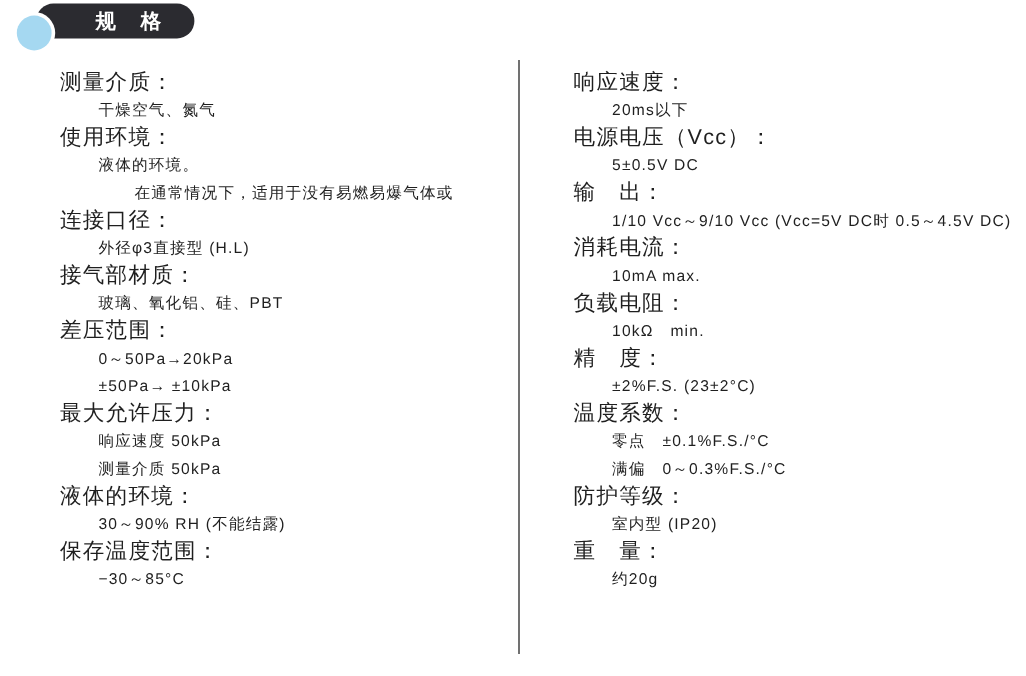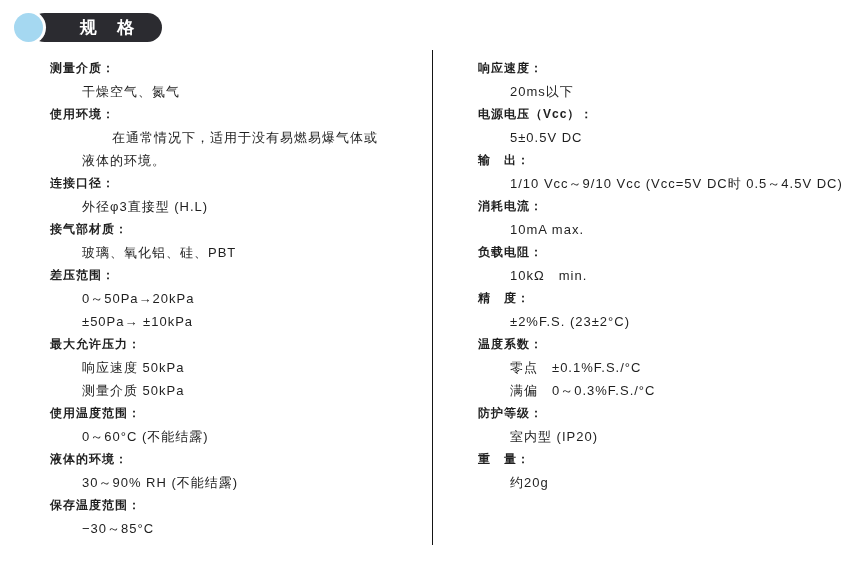--- a/index.html
+++ b/index.html
@@ -4,21 +4,21 @@
 <style>
   html,body{margin:0;padding:0;}
   body{
     width:855px;height:563px;background:#ffffff;
     font-family:"Liberation Sans","DejaVu Sans",sans-serif;
     color:var(--text,#1f1f1f);
     position:relative;overflow:hidden;
   }
   .page{position:absolute;inset:0;}
   .header-tab{
-    position:absolute;left:30px;top:13px;width:132px;height:29px;
+    position:absolute;left:30px;top:3px;width:132px;height:29px;
     background:var(--header-bg,#2b2b30);
     border-radius:15px;
     display:flex;align-items:center;justify-content:center;
     box-sizing:border-box;padding-left:22px;
     z-index:1;
   }
   .header-title{
     color:var(--header-text,#ffffff);
     font-size:17px;font-weight:bold;
     letter-spacing:8px;margin-right:-8px;
@@ -32,21 +32,21 @@
     z-index:2;
   }
   .divider{
     position:absolute;left:432px;top:50px;width:1px;height:495px;
     background:var(--divider,#151515);
   }
   .col{position:absolute;top:57px;width:385px;}
   .col-left{left:50px;}
   .col-right{left:478px;}
   .spec-label{
-    font-size:12px;font-weight:bold;line-height:23px;
+    font-size:18px;font-weight:normal;line-height:23px;
     letter-spacing:1px;white-space:nowrap;
   }
   .spec-value{
     font-size:13px;line-height:23px;
     letter-spacing:1px;white-space:nowrap;
   }
   .indent-1{padding-left:32px;}
   .indent-2{padding-left:62px;}
 </style>
 </head>
@@ -62,22 +62,22 @@
   <div class="spec-item">
     <div class="spec-label">测量介质：</div>
     <div class="spec-values">
           <div class="spec-value indent-1">干燥空气、氮气</div>
         </div>
   </div>
 
   <div class="spec-item">
     <div class="spec-label">使用环境：</div>
     <div class="spec-values">
+          <div class="spec-value indent-1">液体的环境。</div>
           <div class="spec-value indent-2">在通常情况下，适用于没有易燃易爆气体或</div>
-          <div class="spec-value indent-1">液体的环境。</div>
         </div>
   </div>
 
   <div class="spec-item">
     <div class="spec-label">连接口径：</div>
     <div class="spec-values">
           <div class="spec-value indent-1">外径φ3直接型 (H.L)</div>
         </div>
   </div>
 
@@ -97,26 +97,20 @@
   </div>
 
   <div class="spec-item">
     <div class="spec-label">最大允许压力：</div>
     <div class="spec-values">
           <div class="spec-value indent-1">响应速度 50kPa</div>
           <div class="spec-value indent-1">测量介质 50kPa</div>
         </div>
   </div>
 
-  <div class="spec-item">
-    <div class="spec-label">使用温度范围：</div>
-    <div class="spec-values">
-          <div class="spec-value indent-1">0～60°C (不能结露)</div>
-        </div>
-  </div>
 
   <div class="spec-item">
     <div class="spec-label">液体的环境：</div>
     <div class="spec-values">
           <div class="spec-value indent-1">30～90% RH (不能结露)</div>
         </div>
   </div>
 
   <div class="spec-item">
     <div class="spec-label">保存温度范围：</div>

